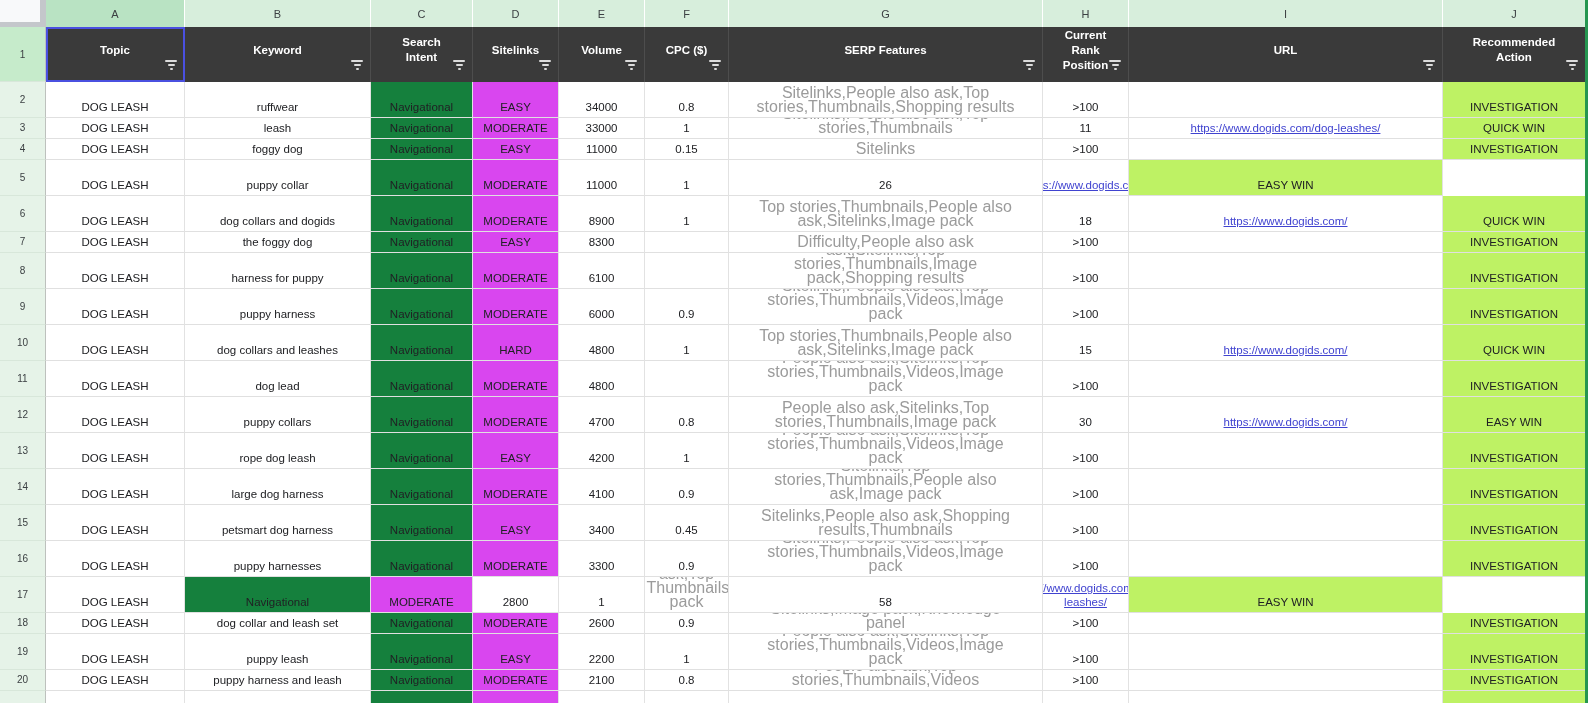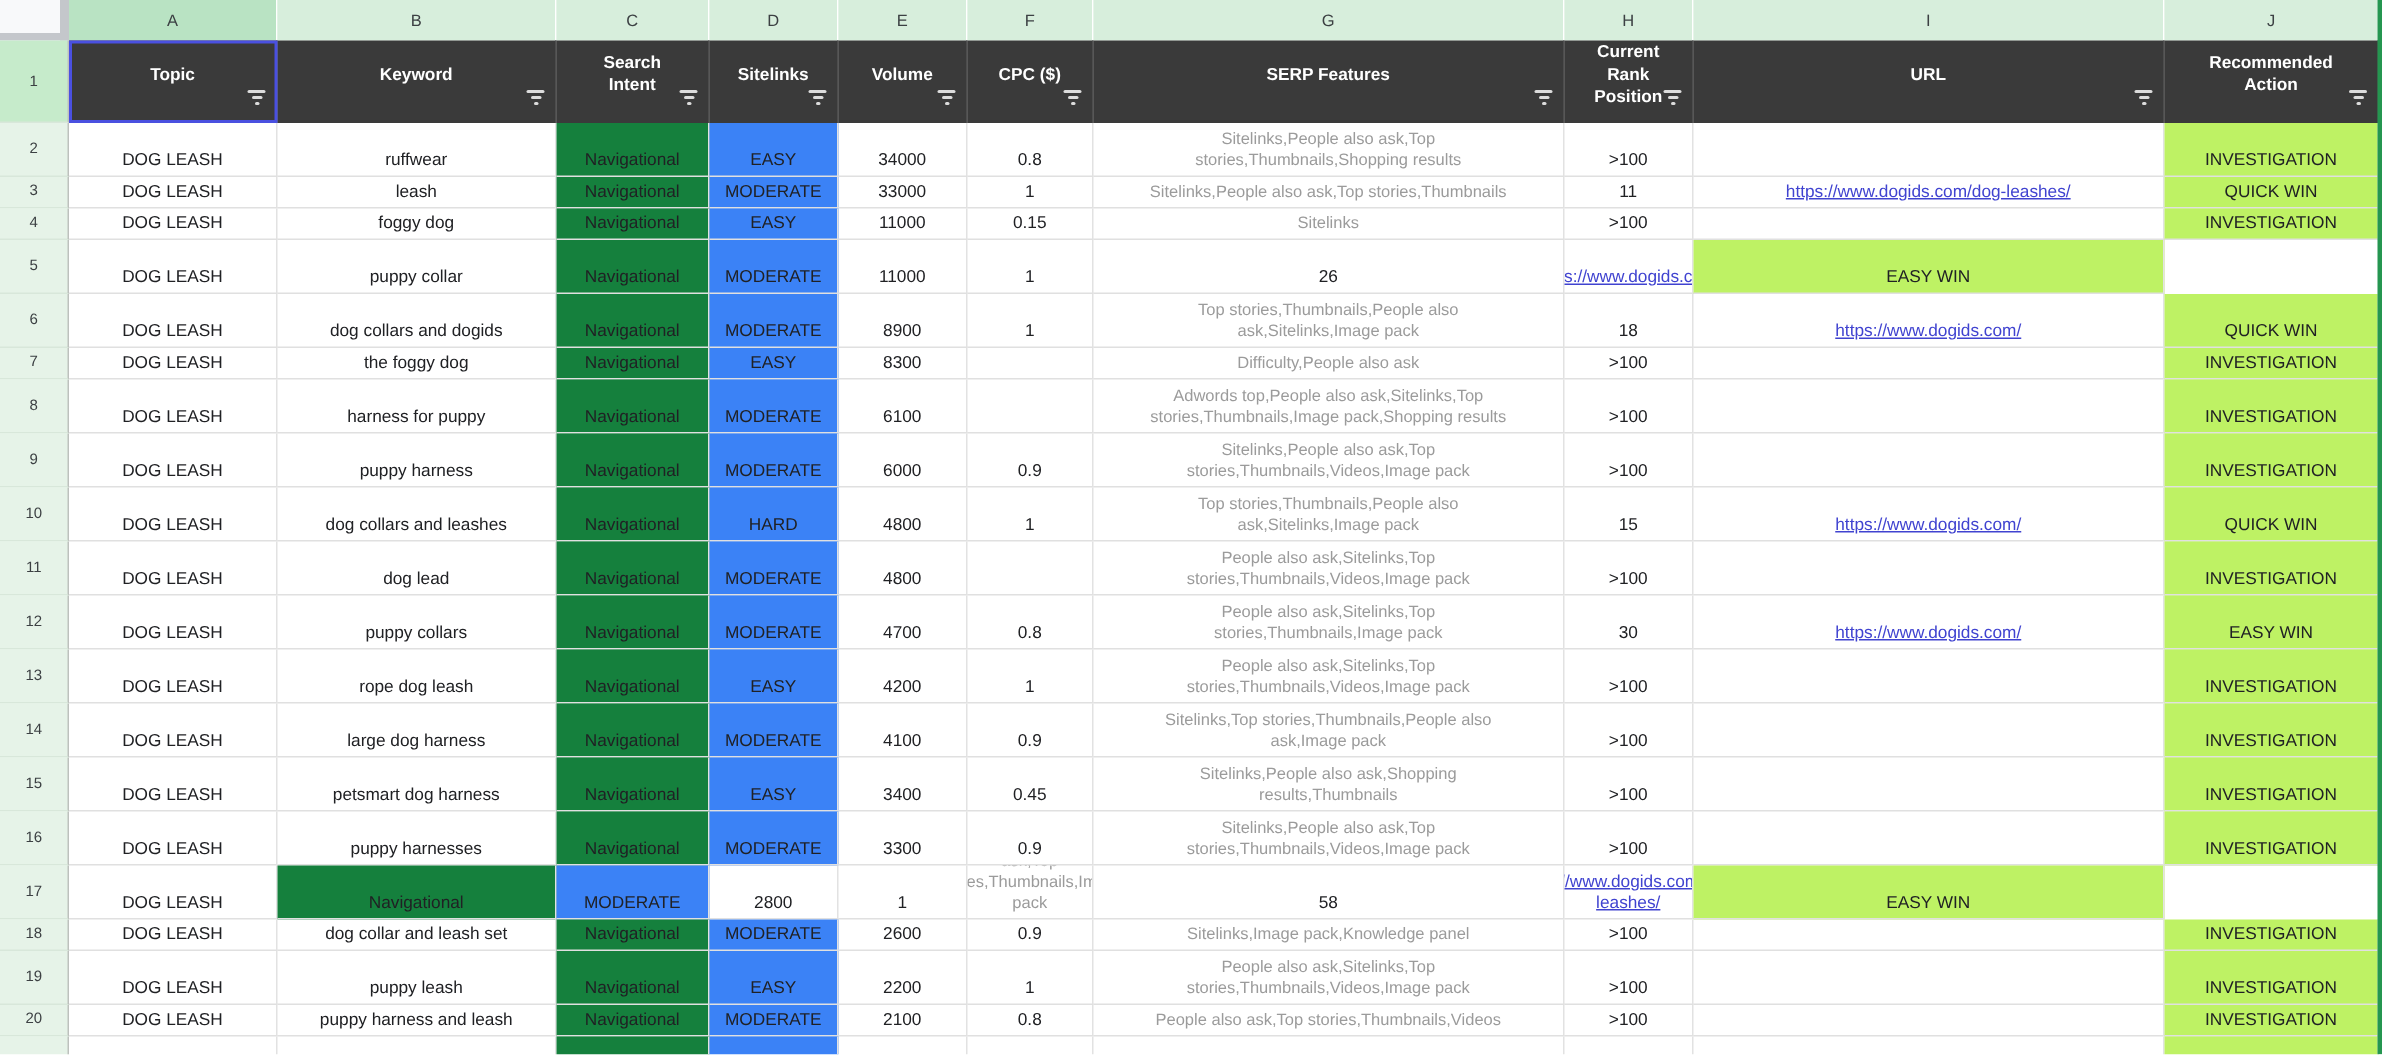--- a/index.html
+++ b/index.html
@@ -71,23 +71,23 @@
     line-height:14px;
   }
   .gut {
     background:#e6f3e8;
     border-right:1px solid #bdc1bd;
     border-bottom:1px solid #d8e7da;
     align-items:center; padding-bottom:0;
     font-size:10px; color:#3c4043;
   }
   .colC { background:#15803d; }
-  .colD { background:#3b82f6; }
+  .colD { background:#d946ef; }
   .colJ { background:#bef264; }
-  .serp { color:#9b9b9b; font-size:11px; padding-left:27px; padding-right:27px; }
+  .serp { color:#9b9b9b; font-size:16px; padding-left:27px; padding-right:27px; }
   .link { color:#4043d0; text-decoration:underline; cursor:pointer; }
   
   .partial { height:21px; }
   
   .edge {
     position:absolute; top:0; bottom:0; left:1585px; width:3px;
     background:#259650; z-index:6;
   }
 </style>
 </head>

